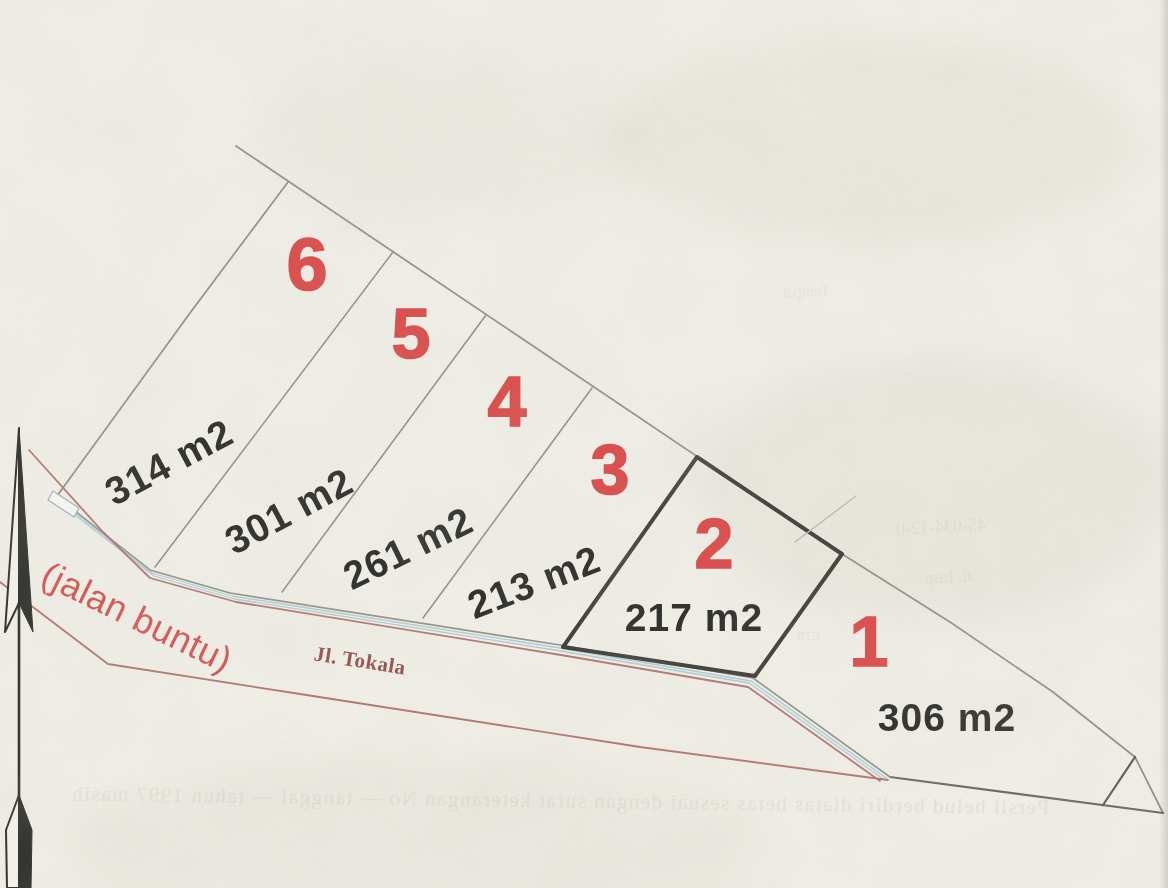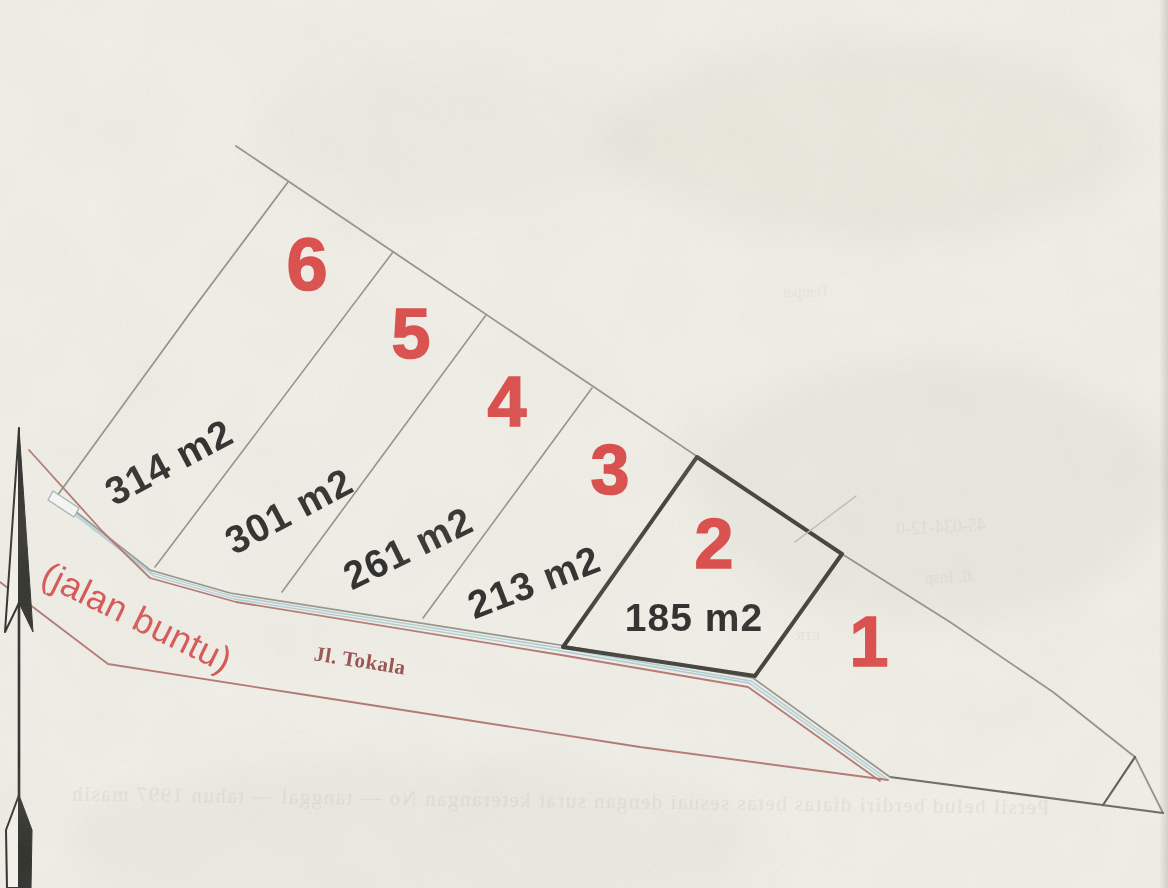--- a/index.html
+++ b/index.html
@@ -99,21 +99,22 @@
   <div class="num" style="left:411px;top:334px;font-size:70px;">5</div>
   <div class="num" style="left:507px;top:402px;font-size:70px;">4</div>
   <div class="num" style="left:610px;top:470px;font-size:70px;">3</div>
   <div class="num" style="left:714px;top:544px;font-size:70px;">2</div>
   <div class="num" style="left:869px;top:642px;font-size:70px;">1</div>
 
   <div class="area" style="left:169px;top:462px;font-size:39px;--r:-28deg;">314 m2</div>
   <div class="area" style="left:289px;top:511px;font-size:39px;--r:-28deg;">301 m2</div>
   <div class="area" style="left:408px;top:548px;font-size:39px;--r:-26deg;">261 m2</div>
   <div class="area" style="left:534px;top:582px;font-size:39px;--r:-21deg;">213 m2</div>
-  <div class="area" style="left:694px;top:617px;font-size:39px;--r:0deg;">185 m2</div>
+  <div class="area" style="left:694px;top:617px;font-size:39px;--r:0deg;">217 m2</div>
+  <div class="area" style="left:947px;top:717px;font-size:39px;--r:0deg;">306 m2</div>
 
   <div class="dead-end" style="left:52px;top:556px;font-size:36px;">(jalan buntu)</div>
   <div class="road-name" style="left:360px;top:661px;font-size:21px;">Jl. Tokala</div>
 
   <svg class="layer" width="1168" height="888">
     <filter id="fiber">
       <feTurbulence type="fractalNoise" baseFrequency="0.55" numOctaves="2" seed="7"></feTurbulence>
       <feColorMatrix type="matrix" values="0 0 0 0 0.46  0 0 0 0 0.45  0 0 0 0 0.40  0.10 0.10 0.10 0 0"></feColorMatrix>
     </filter>
     <filter id="cloud">

